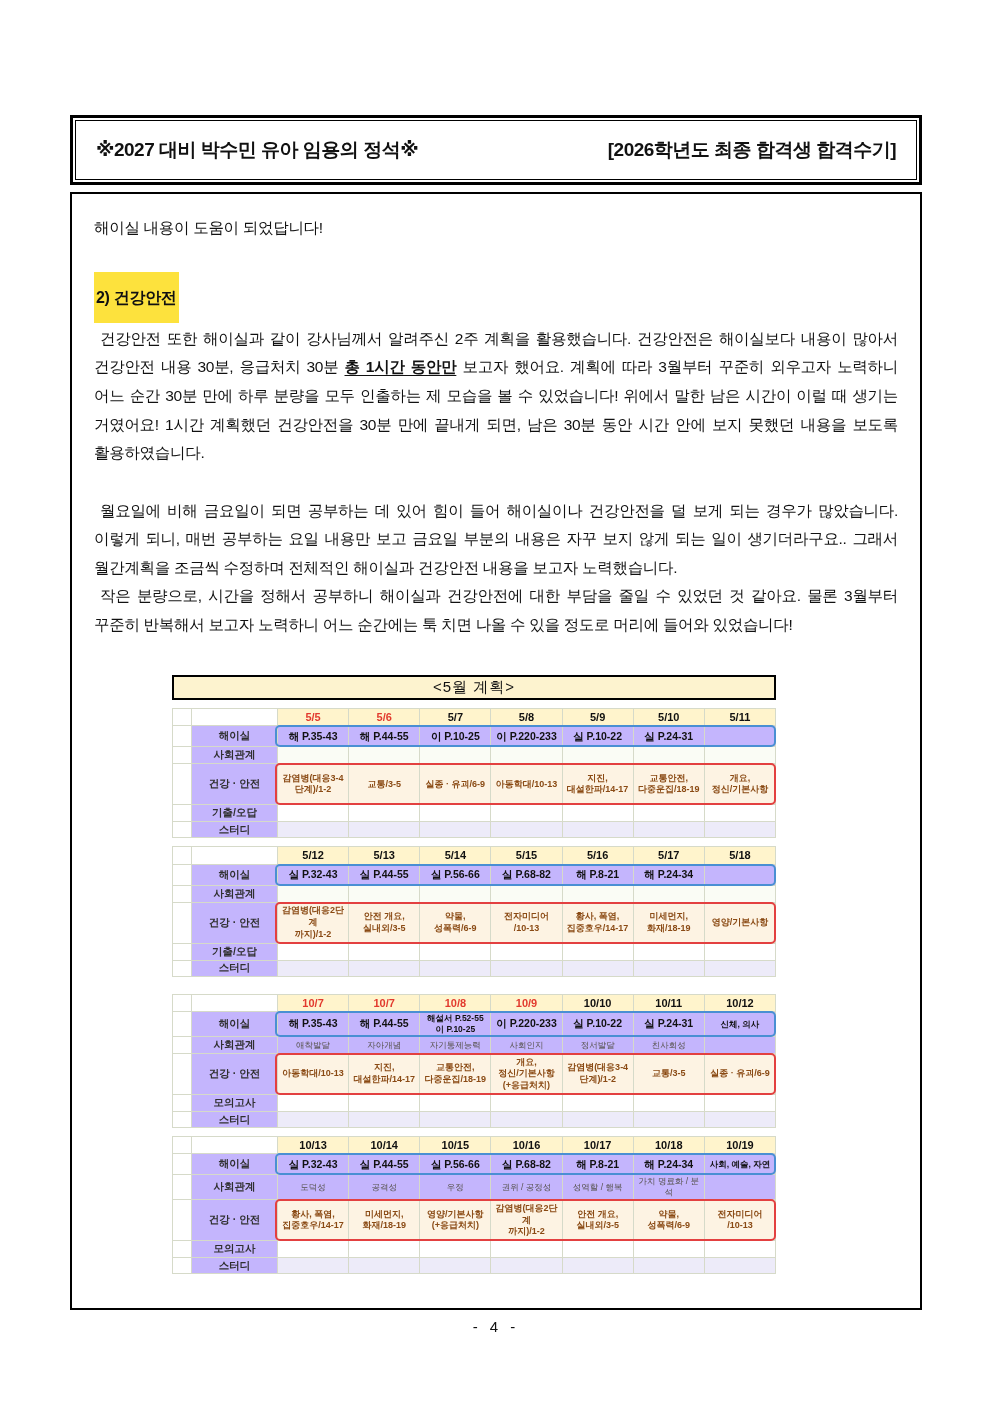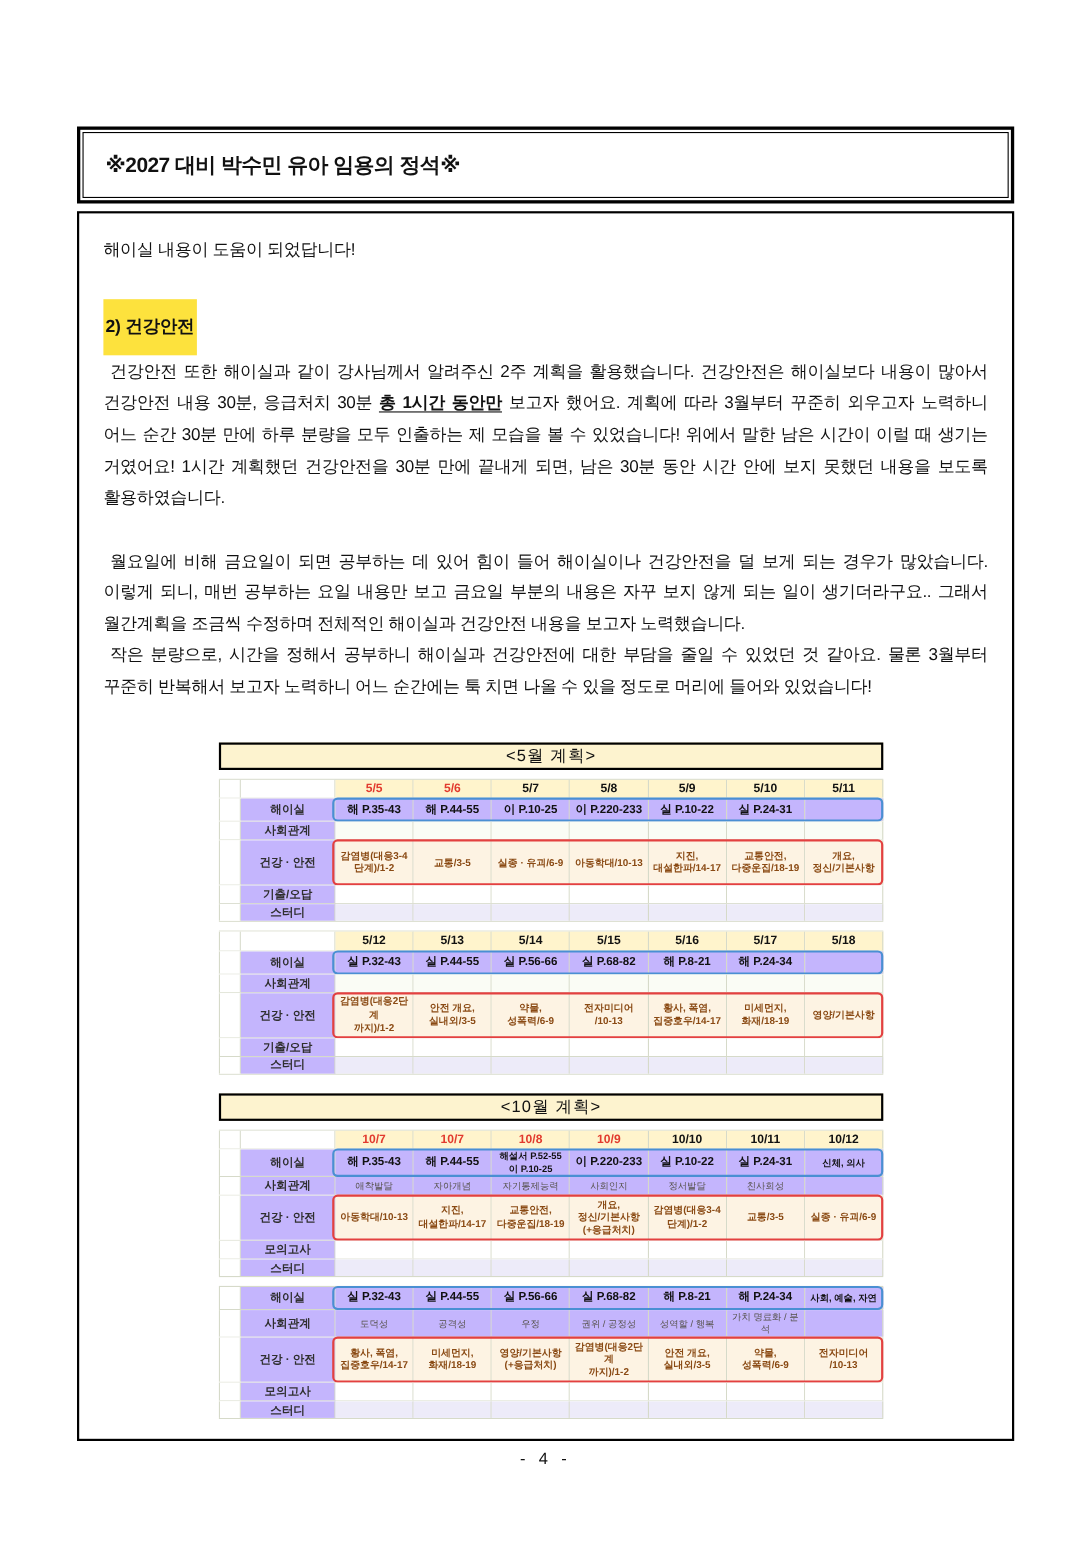--- a/index.html
+++ b/index.html
@@ -15,21 +15,21 @@
   .main-box{border:2px solid #000;margin-top:7px;height:1118px;box-sizing:border-box;padding:20px 22px 0 22px;overflow:hidden;}
 
   .bodytext{font-size:15.5px;line-height:1.84;text-align:justify;font-weight:500;letter-spacing:-0.3px;word-break:keep-all;}
   .intro{margin-bottom:29px;}
   .sec-head{display:inline-block;background:#fde23d;font-weight:bold;font-size:16px;padding:11px 2px;margin-bottom:2px;}
   .para{text-indent:6px;}
   .gap{height:29px;}
   .emph{font-weight:bold;text-decoration:underline;text-underline-offset:3px;}
 
   
-  .tables-area{margin-top:36px;margin-left:105px;width:604px;}
+  .tables-area{margin-top:36px;margin-left:78px;width:604px;}
   .tbl{margin-bottom:17px;}
   .tbl-title{border:2px solid #000;background:#fdf3cf;height:25px;display:flex;align-items:center;justify-content:center;font-size:15px;font-weight:500;letter-spacing:1px;box-sizing:border-box;}
   .wk-wrap{margin-top:8px;border-top:1px solid #d6dac9;}
   .row{display:flex;position:relative;border-bottom:1px solid #d6dac9;background:#fff;}
   .c0{width:18px;flex:0 0 18px;border-left:1px solid #d6dac9;border-right:1px solid #d6dac9;background:#fff;}
   .lab{width:85px;flex:0 0 85px;border-right:1px solid #d6dac9;display:flex;align-items:center;justify-content:center;font-size:10.5px;font-weight:bold;color:#2f2f2f;background:#c4b5fd;}
   .date-row .lab{background:#fff;}
   .cell{flex:1 1 0;border-right:1px solid #d6dac9;display:flex;align-items:center;justify-content:center;text-align:center;white-space:pre-line;line-height:1.3;padding:1px 2px;box-sizing:border-box;overflow:hidden;}
   .date-row .cell{background:#fff4cc;font-size:11px;font-weight:bold;min-height:16px;}
   .date-row .cell.hol{color:#e23a2e;}
@@ -48,20 +48,21 @@
   .page-num{text-align:center;font-size:15px;margin-top:8px;letter-spacing:4px;}
 </style>
 </head>
 <body>
 
 <div class="page">
 
   <div class="header-outer">
     <div class="header-inner">
       <span class="h-left">※2027 대비 박수민 유아 임용의 정석※</span>
+      <span class="h-right">[2026학년도 최종 합격생 합격수기]</span>
     </div>
   </div>
 
   <div class="main-box">
     <div class="bodytext">
       <div class="intro">해이실 내용이 도움이 되었답니다!</div>
       <div class="sec-head">2) 건강안전</div>
       <div class="para"><span>건강안전 또한 해이실과 같이 강사님께서 알려주신 2주 계획을 활용했습니다. 건강안전은 해이실보다 내용이 많아서 건강안전 내용 30분, 응급처치 30분 </span><span class="emph">총 1시간 동안만</span><span> 보고자 했어요. 계획에 따라 3월부터 꾸준히 외우고자 노력하니 어느 순간 30분 만에 하루 분량을 모두 인출하는 제 모습을 볼 수 있었습니다! 위에서 말한 남은 시간이 이럴 때 생기는 거였어요! 1시간 계획했던 건강안전을 30분 만에 끝내게 되면, 남은 30분 동안 시간 안에 보지 못했던 내용을 보도록 활용하였습니다.</span></div>
       <div class="gap"></div>
       <div class="para">월요일에 비해 금요일이 되면 공부하는 데 있어 힘이 들어 해이실이나 건강안전을 덜 보게 되는 경우가 많았습니다. 이렇게 되니, 매번 공부하는 요일 내용만 보고 금요일 부분의 내용은 자꾸 보지 않게 되는 일이 생기더라구요.. 그래서 월간계획을 조금씩 수정하며 전체적인 해이실과 건강안전 내용을 보고자 노력했습니다.</div>
@@ -216,21 +217,20 @@
               <div class="cell"></div>
               <div class="cell"></div>
               <div class="cell"></div>
               <div class="cell"></div>
               <div class="cell"></div>
               <div class="cell"></div>
             </div>
           </div>
         </div>
         <div class="tbl tbl-oct">
-          <div class="tbl-title">&lt;10월 계획&gt;</div>
           <div class="wk-wrap">
             <div class="row date-row">
               <div class="c0"></div>
               <div class="lab"></div>
               <div class="cell hol">10/7</div>
               <div class="cell hol">10/7</div>
               <div class="cell hol">10/8</div>
               <div class="cell hol">10/9</div>
               <div class="cell">10/10</div>
               <div class="cell">10/11</div>
@@ -294,20 +294,31 @@
               <div class="cell"></div>
               <div class="cell"></div>
               <div class="cell"></div>
               <div class="cell"></div>
               <div class="cell"></div>
               <div class="cell"></div>
               <div class="cell"></div>
             </div>
           </div>
           <div class="wk-wrap">
+            <div class="row date-row">
+              <div class="c0"></div>
+              <div class="lab"></div>
+              <div class="cell">10/13</div>
+              <div class="cell">10/14</div>
+              <div class="cell">10/15</div>
+              <div class="cell">10/16</div>
+              <div class="cell">10/17</div>
+              <div class="cell">10/18</div>
+              <div class="cell">10/19</div>
+            </div>
             <div class="row reading-row">
               <div class="c0"></div>
               <div class="lab">해이실</div>
               <div class="cell">실 P.32-43</div>
               <div class="cell">실 P.44-55</div>
               <div class="cell">실 P.56-66</div>
               <div class="cell">실 P.68-82</div>
               <div class="cell">해 P.8-21</div>
               <div class="cell">해 P.24-34</div>
               <div class="cell sm">사회, 예술, 자연</div>

